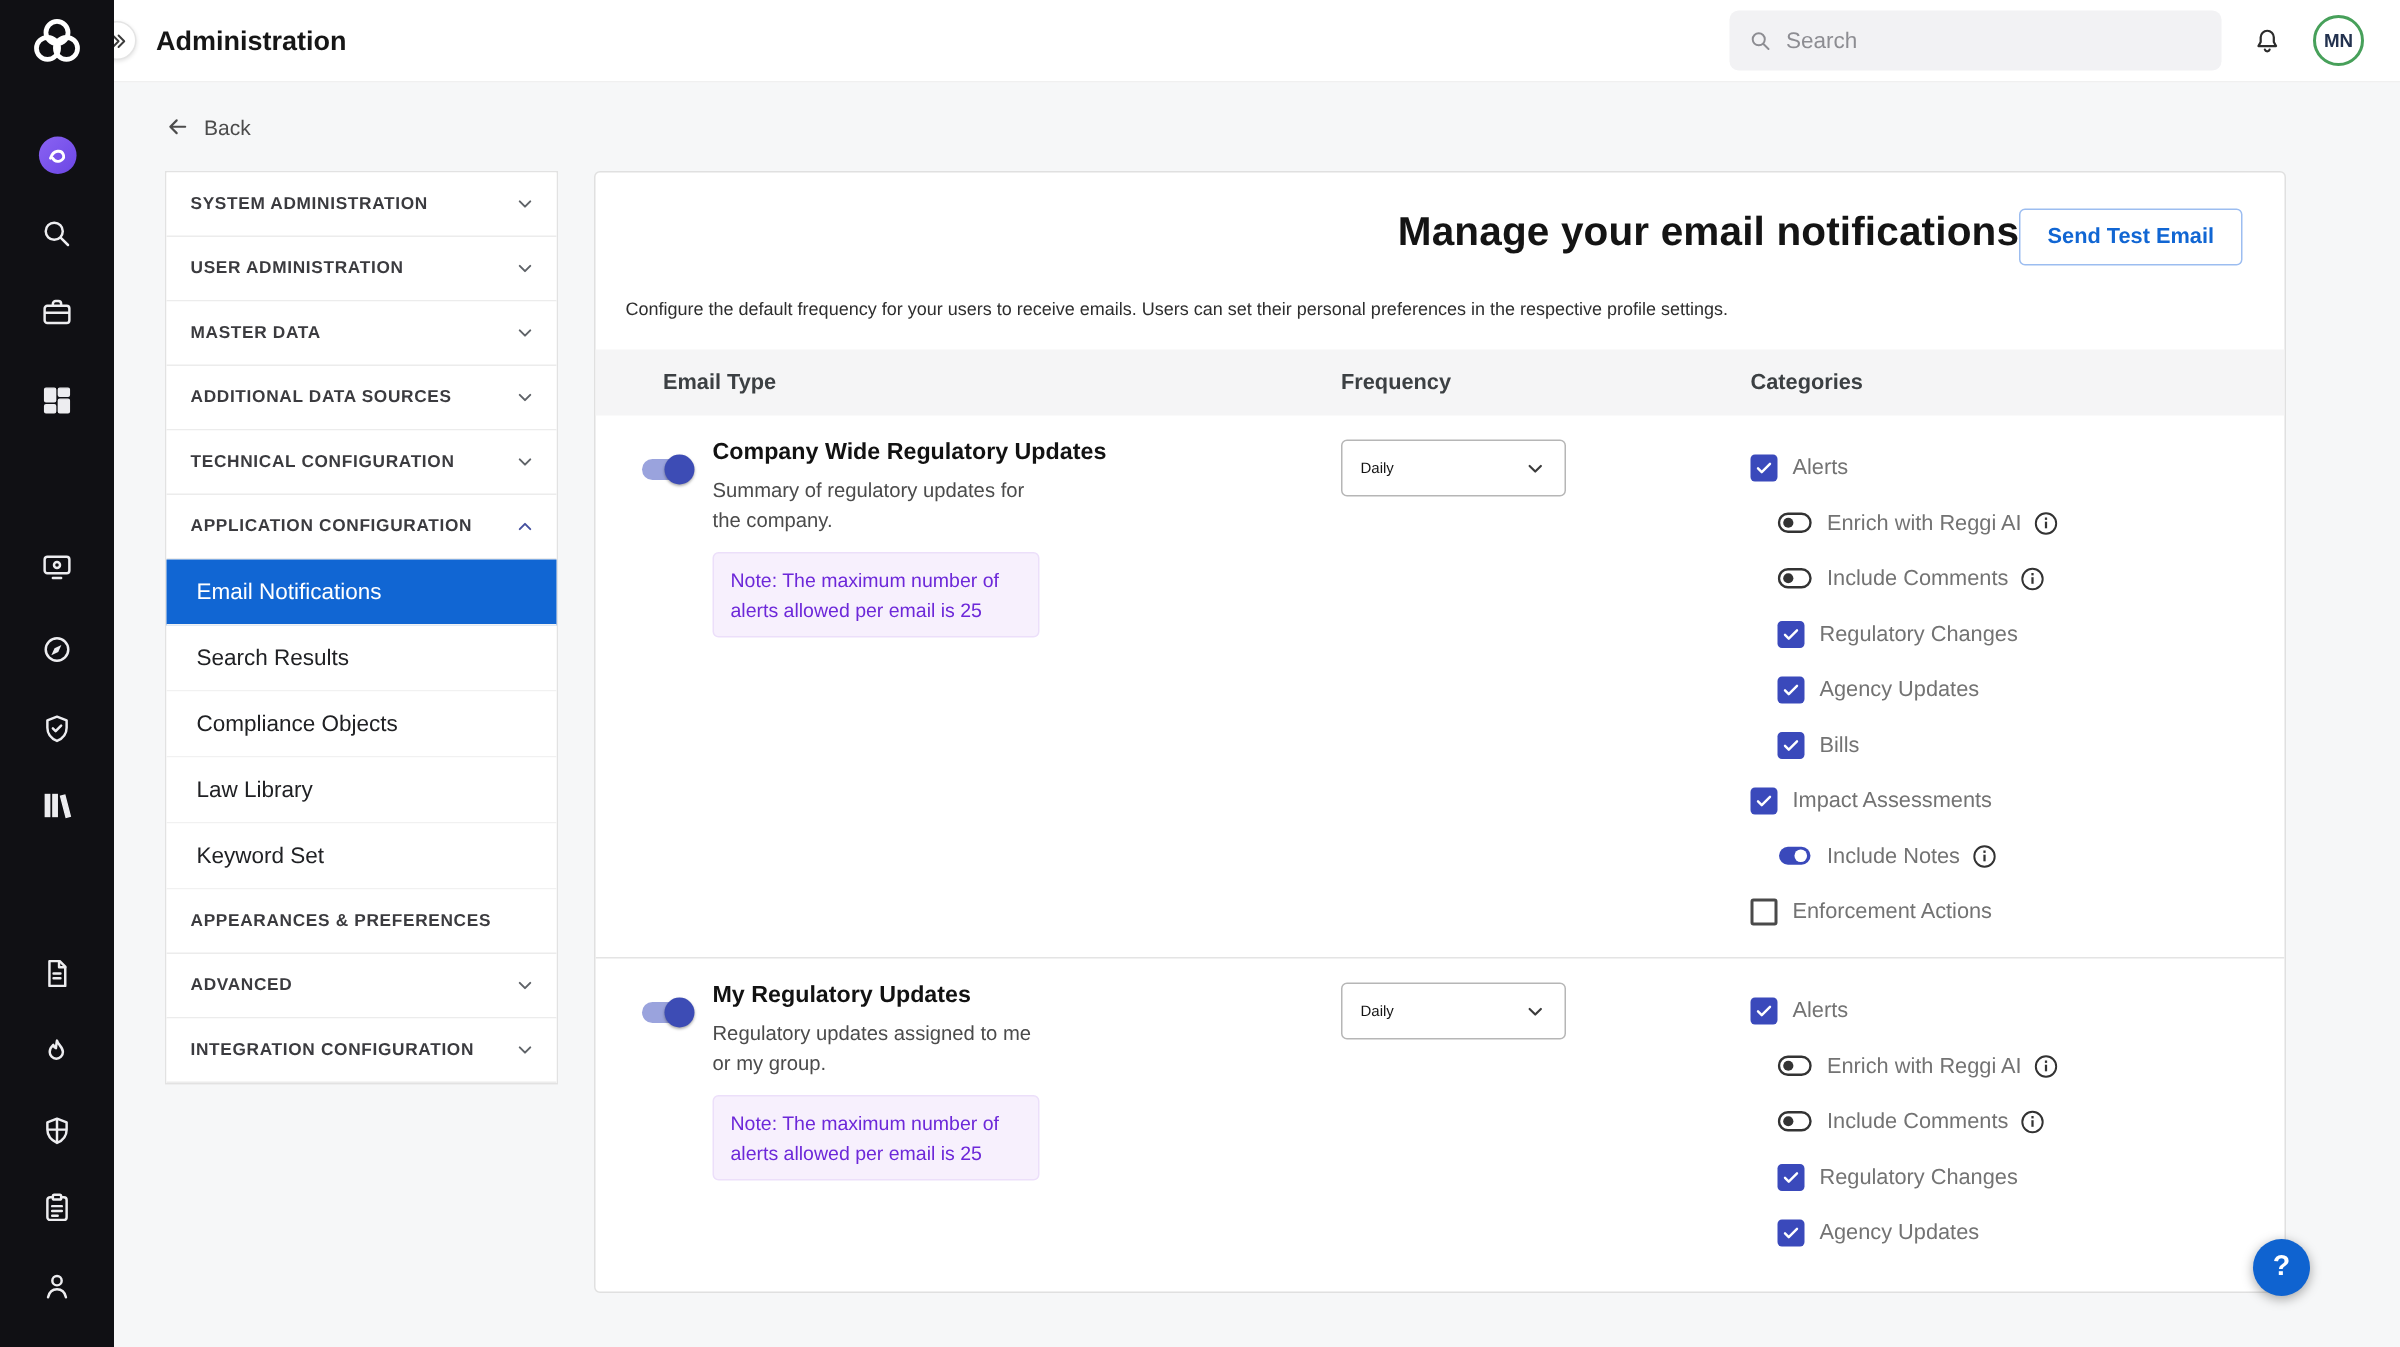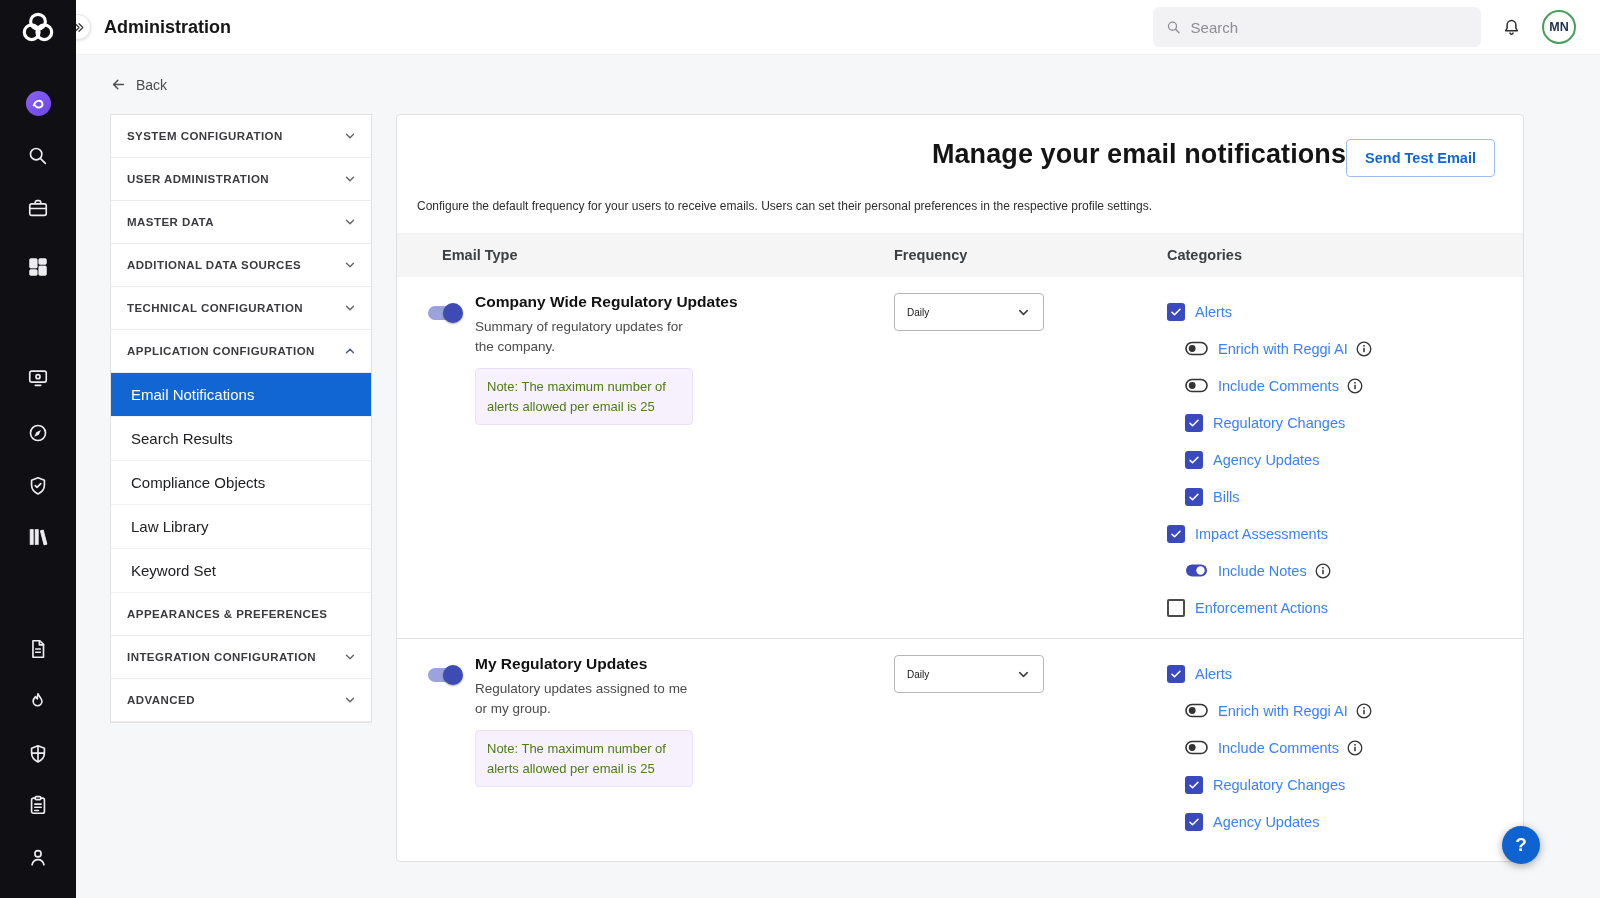--- a/index.html
+++ b/index.html
@@ -41,33 +41,33 @@
   .card-head h1 { font-size:27px; font-weight:700; color:#141414; letter-spacing:.1px; }
   .send-test { height:38px; padding:0 18px; font-size:14.5px; font-weight:700; color:#1166d3; border:1px solid #9cbdf0; background:#fff; border-radius:4px; cursor:pointer; font-family:"Liberation Sans",sans-serif; }
   .card-desc { margin:20px 250px 18px 20px; font-size:12px; line-height:1.5; color:#2e2e2e; }
   .thead { display:grid; grid-template-columns:470px 273px 1fr; height:44px; align-items:center; background:#f5f5f6; color:#3c4043; font-weight:700; font-size:14.5px; }
   .th1 { padding-left:45px; } .th2,.th3 { padding-left:27px; }
   .trow { display:grid; grid-template-columns:470px 273px 1fr; border-bottom:1px solid #e4e4e4; padding:14px 0 12px; align-items:start; }
   .c1 { display:flex; gap:12px; padding-left:29px; }
   .etype { padding-top:2px; }
   .etitle { font-size:15.5px; font-weight:700; color:#121212; }
   .edesc { margin-top:6px; font-size:13.5px; color:#4b4b4b; line-height:1.45; width:218px; }
-  .enote { margin-top:12px; width:218px; background:#f7f0fd; border:1px solid #ecdffa; border-radius:4px; padding:8px 11px; font-size:13px; line-height:1.5; color:#4d7c0f; }
+  .enote { margin-top:12px; width:218px; background:#f7f0fd; border:1px solid #ecdffa; border-radius:4px; padding:8px 11px; font-size:13px; line-height:1.5; color:#6d28d9; }
   
   .switch { position:relative; width:37px; height:20px; flex:none; margin-top:12px; cursor:pointer; }
   .switch .track { position:absolute; left:2px; top:3px; width:33px; height:14px; border-radius:7px; background:#9aa3dd; }
   .switch .thumb { position:absolute; top:0; left:17px; width:20px; height:20px; border-radius:50%; background:#3d4cb5; box-shadow:0 1px 2px rgba(0,0,0,.35); }
   .switch:not(.on) .thumb { left:0; background:#fafafa; }
   
   .c2 { padding:2px 0 0 27px; }
   .select { width:150px; height:38px; border:1px solid #b6b6b6; border-radius:4px; background:#fff; display:flex; align-items:center; justify-content:space-between; padding:0 12px; font-size:10px; color:#141414; cursor:pointer; }
   .select .chev { color:#3c3c3c; }
   
   .cats { padding:2px 0 0 27px; display:flex; flex-direction:column; }
-  .cat-item { height:37px; display:flex; align-items:center; gap:10px; font-size:14.5px; color:#3b82f6; cursor:pointer; }
+  .cat-item { height:37px; display:flex; align-items:center; gap:10px; font-size:14.5px; color:#737373; cursor:pointer; }
   .cat-item.indent1 { margin-left:18px; }
   .cb { width:18px; height:18px; border:2px solid #4a4a4a; border-radius:2px; background:#fff; flex:none; }
   .cb.checked { border:none; border-radius:3px; background:#3a49bb; display:flex; align-items:center; justify-content:center; }
   .cat-label { white-space:nowrap; }
   .info-i { display:flex; margin-left:-2px; }
   
   .help-fab { position:absolute; left:1502px; top:826px; width:38px; height:38px; border-radius:50%; background:#0f63d0; color:#fff; font-size:19px; font-weight:700; display:flex; align-items:center; justify-content:center; box-shadow:0 2px 8px rgba(0,0,0,.35); cursor:pointer; z-index:20; }
 </style>
 </head>
 <body>
@@ -197,21 +197,21 @@
 
 <div class="back">
   <svg width="17" height="17" viewBox="0 0 24 24" fill="none" stroke="#4c4c4c" stroke-width="2" stroke-linecap="round" stroke-linejoin="round">
       <path d="M19 12H5M11 6l-6 6 6 6"></path>
     </svg>
   <span>Back</span>
 </div>
 
 <nav class="settings-nav">
     <div class="nav-section">
-      <span class="nav-section-label">SYSTEM CONFIGURATION</span>
+      <span class="nav-section-label">SYSTEM ADMINISTRATION</span>
       <svg class="chev" width="14" height="14" viewBox="0 0 24 24" fill="none" stroke="currentColor" stroke-width="2.3" stroke-linecap="round" stroke-linejoin="round">
         <path d="M6 9l6 6 6-6"></path>
       </svg>
     </div>
     <div class="nav-section">
       <span class="nav-section-label">USER ADMINISTRATION</span>
       <svg class="chev" width="14" height="14" viewBox="0 0 24 24" fill="none" stroke="currentColor" stroke-width="2.3" stroke-linecap="round" stroke-linejoin="round">
         <path d="M6 9l6 6 6-6"></path>
       </svg>
     </div>
@@ -241,27 +241,27 @@
     </div>
     <div class="nav-item selected">Email Notifications</div>
     <div class="nav-item">Search Results</div>
     <div class="nav-item">Compliance Objects</div>
     <div class="nav-item">Law Library</div>
     <div class="nav-item">Keyword Set</div>
     <div class="nav-section">
       <span class="nav-section-label">APPEARANCES &amp; PREFERENCES</span>
     </div>
     <div class="nav-section">
+      <span class="nav-section-label">ADVANCED</span>
+      <svg class="chev" width="14" height="14" viewBox="0 0 24 24" fill="none" stroke="currentColor" stroke-width="2.3" stroke-linecap="round" stroke-linejoin="round">
+        <path d="M6 9l6 6 6-6"></path>
+      </svg>
+    </div>
+    <div class="nav-section">
       <span class="nav-section-label">INTEGRATION CONFIGURATION</span>
-      <svg class="chev" width="14" height="14" viewBox="0 0 24 24" fill="none" stroke="currentColor" stroke-width="2.3" stroke-linecap="round" stroke-linejoin="round">
-        <path d="M6 9l6 6 6-6"></path>
-      </svg>
-    </div>
-    <div class="nav-section">
-      <span class="nav-section-label">ADVANCED</span>
       <svg class="chev" width="14" height="14" viewBox="0 0 24 24" fill="none" stroke="currentColor" stroke-width="2.3" stroke-linecap="round" stroke-linejoin="round">
         <path d="M6 9l6 6 6-6"></path>
       </svg>
     </div>
   </nav>
 
 <section class="main-card">
   <div class="card-head">
     <h1>Manage your email notifications</h1>
     <button class="send-test">Send Test Email</button>

